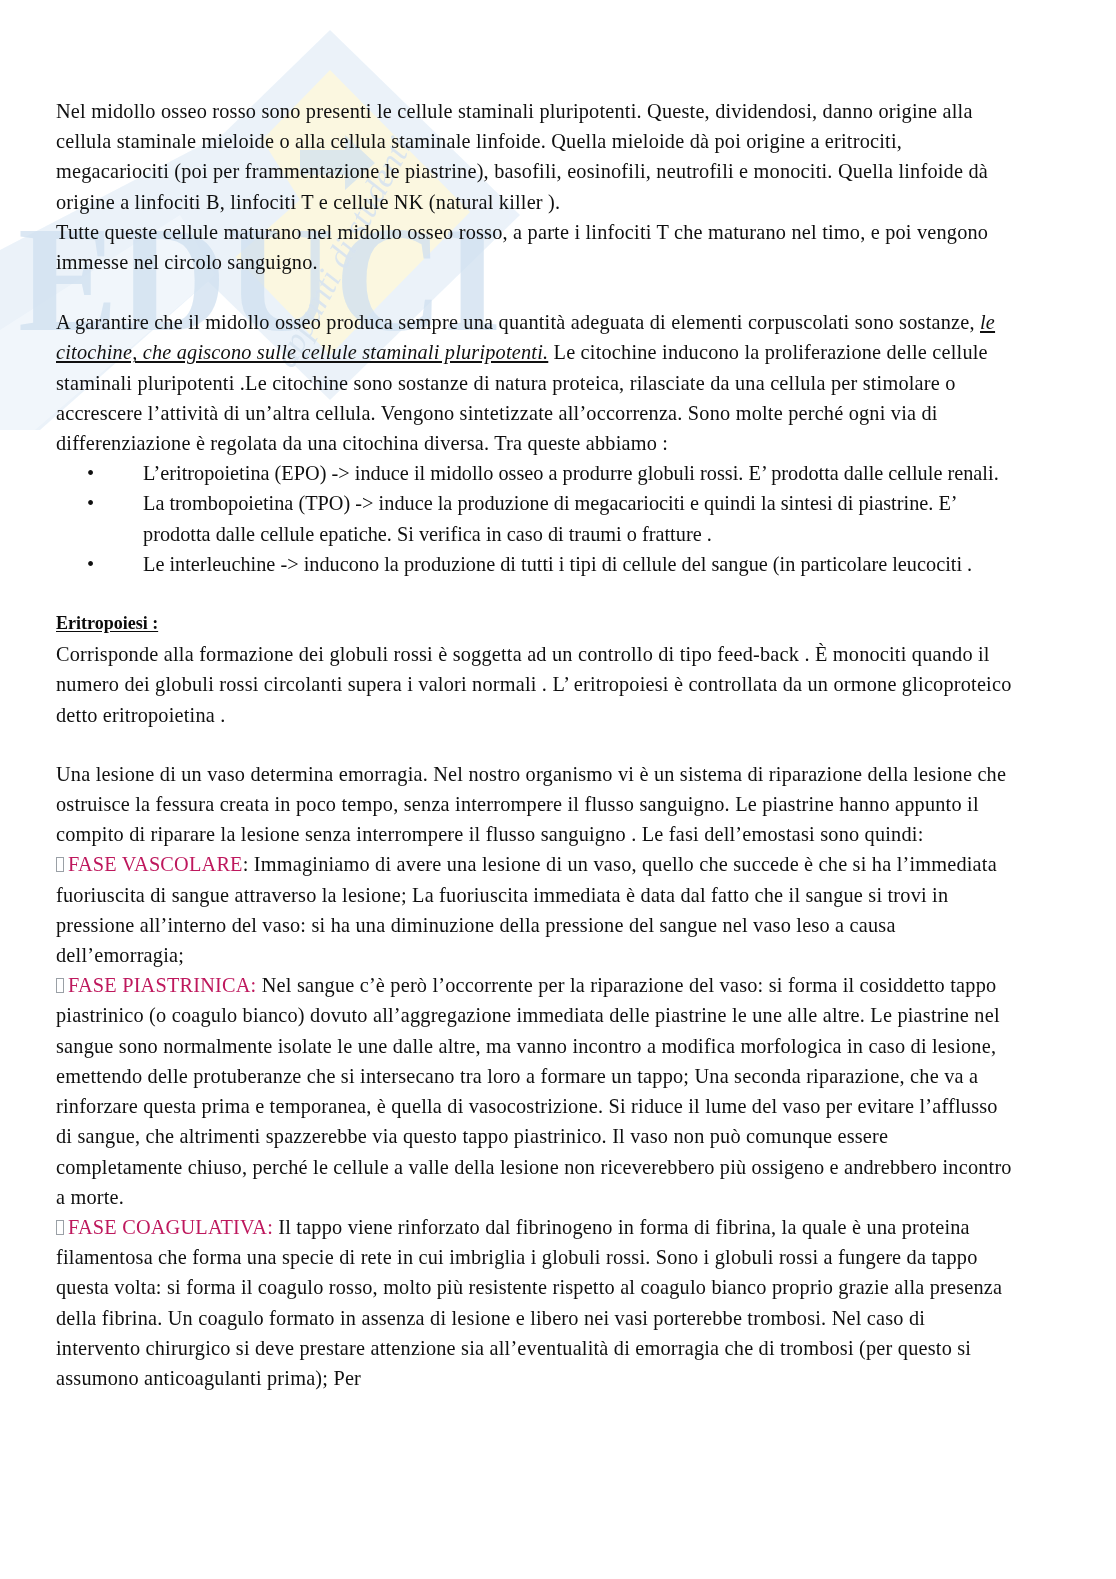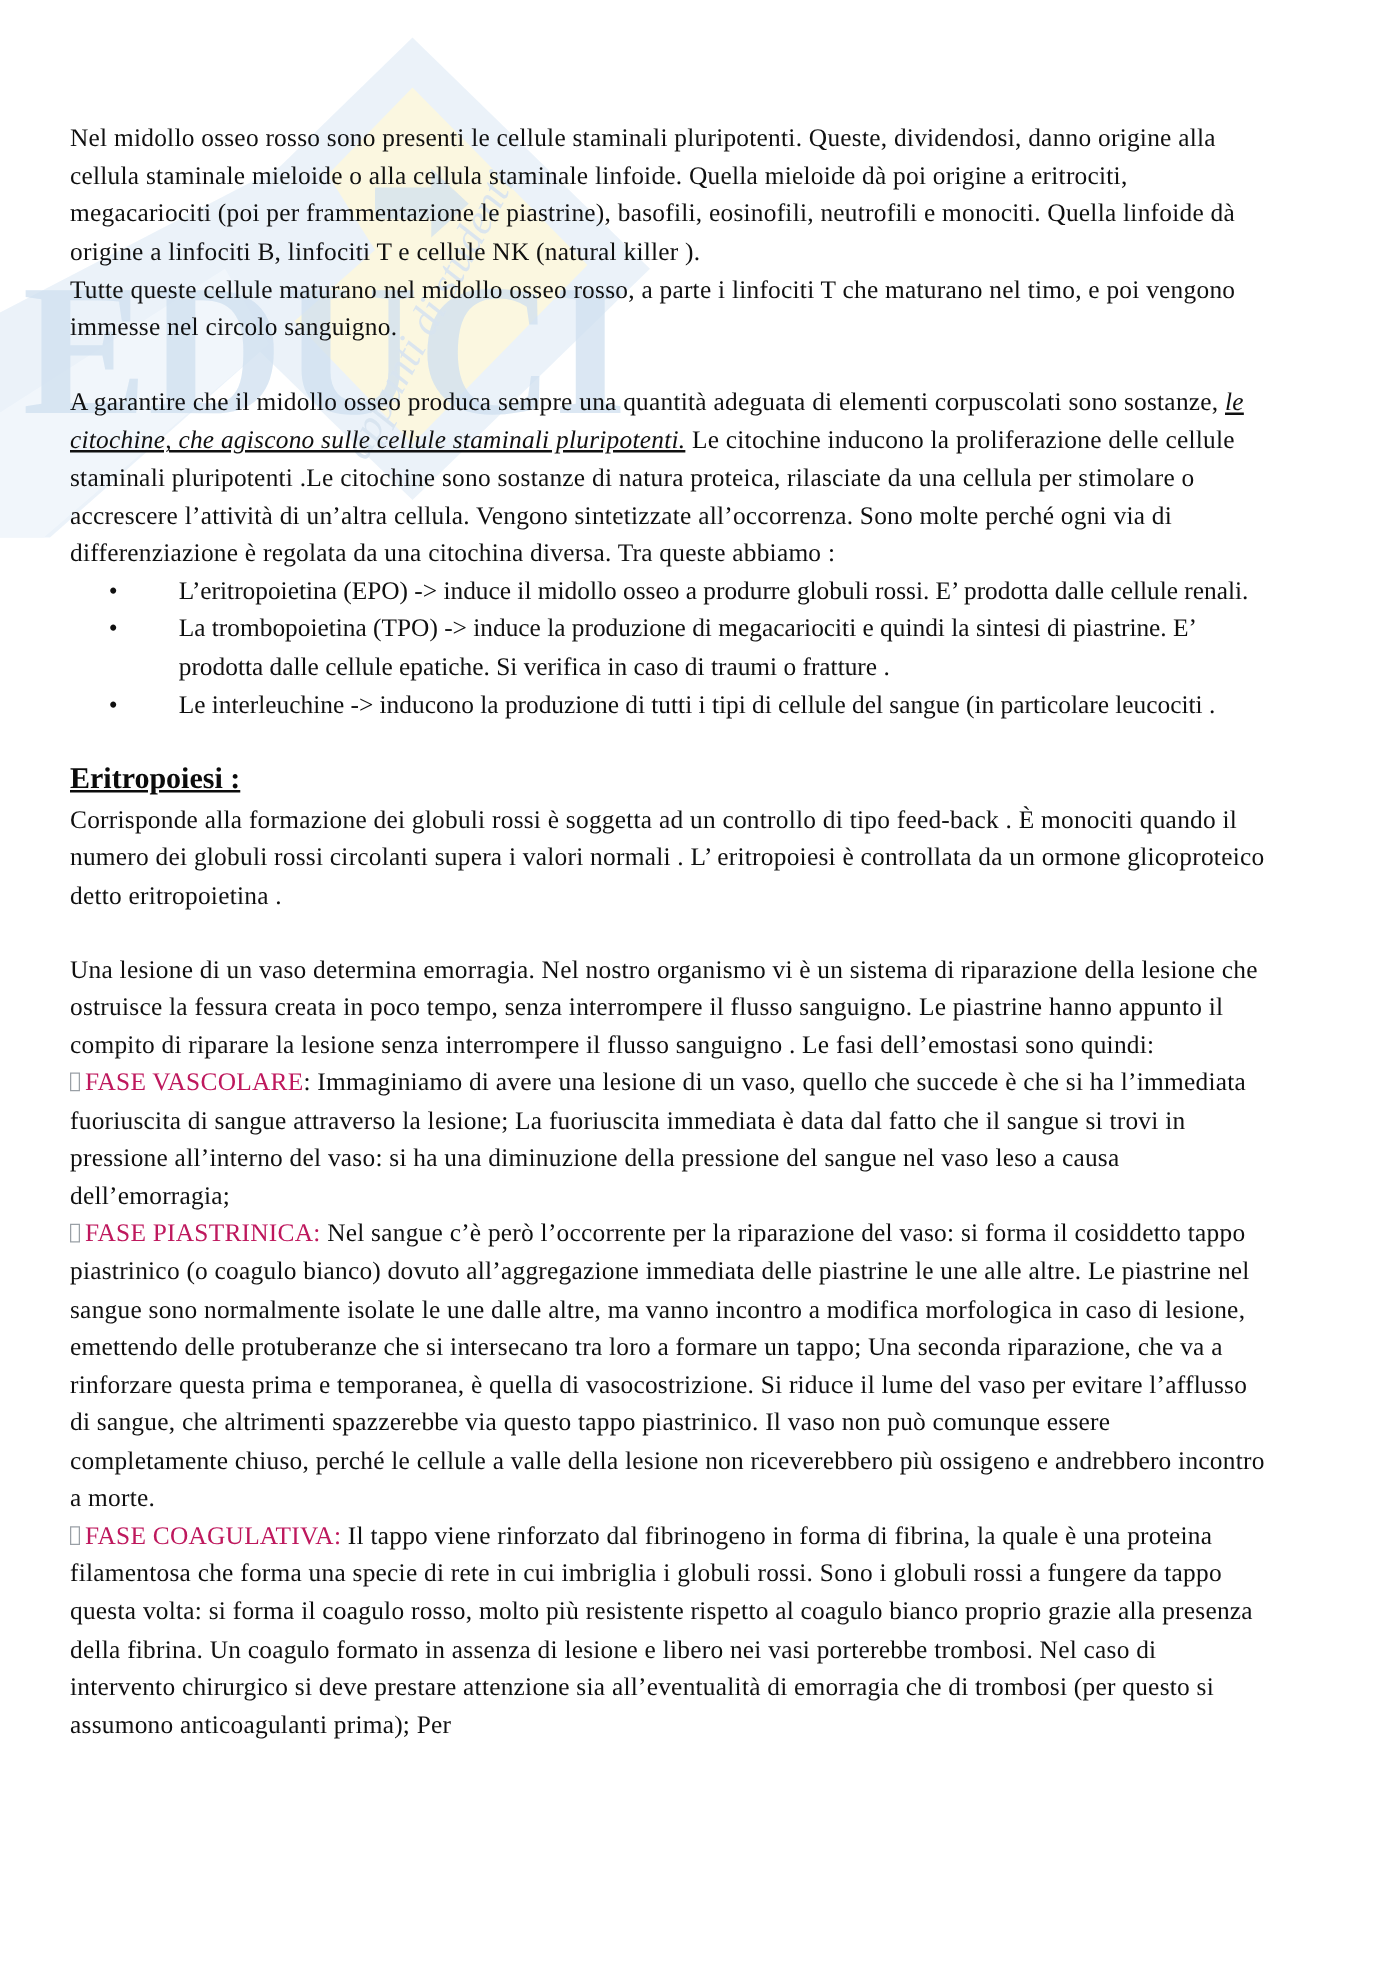--- a/index.html
+++ b/index.html
@@ -66,21 +66,21 @@
     position: absolute;
     left: 31px;
     top: 0;
     font-size: 20.3px;
     line-height: 30.2px;
     color: #101010;
   }
 
   h3.subhead {
     margin: 0;
-    font-size: 24px;
+    font-size: 18px;
     line-height: 30.2px;
     font-weight: bold;
     color: #0b0b0b;
     display: inline-block;
     text-decoration: underline;
     text-underline-offset: 2px;
   }
   .subhead-wrap { line-height: 30.2px; }
 
   .emph-ul-i {

